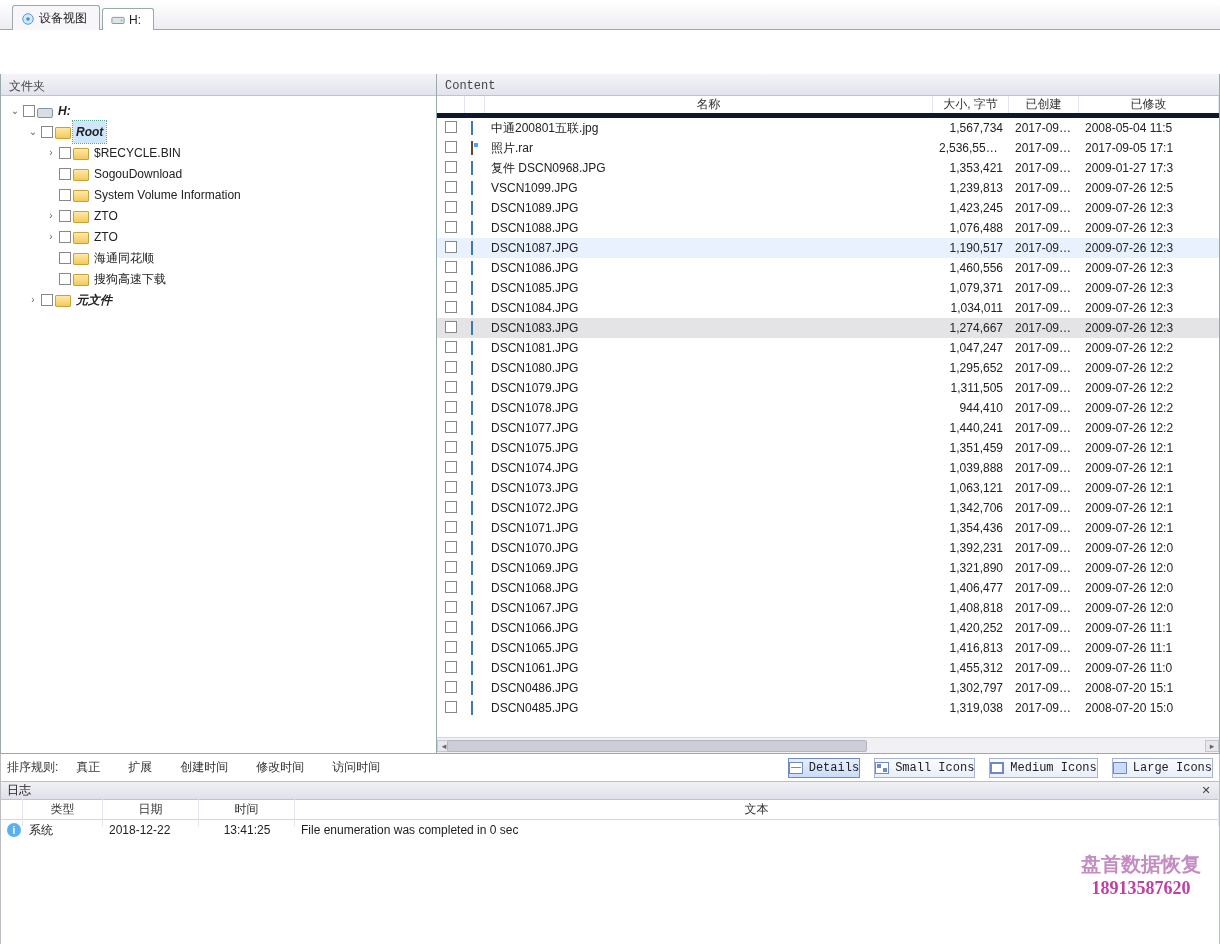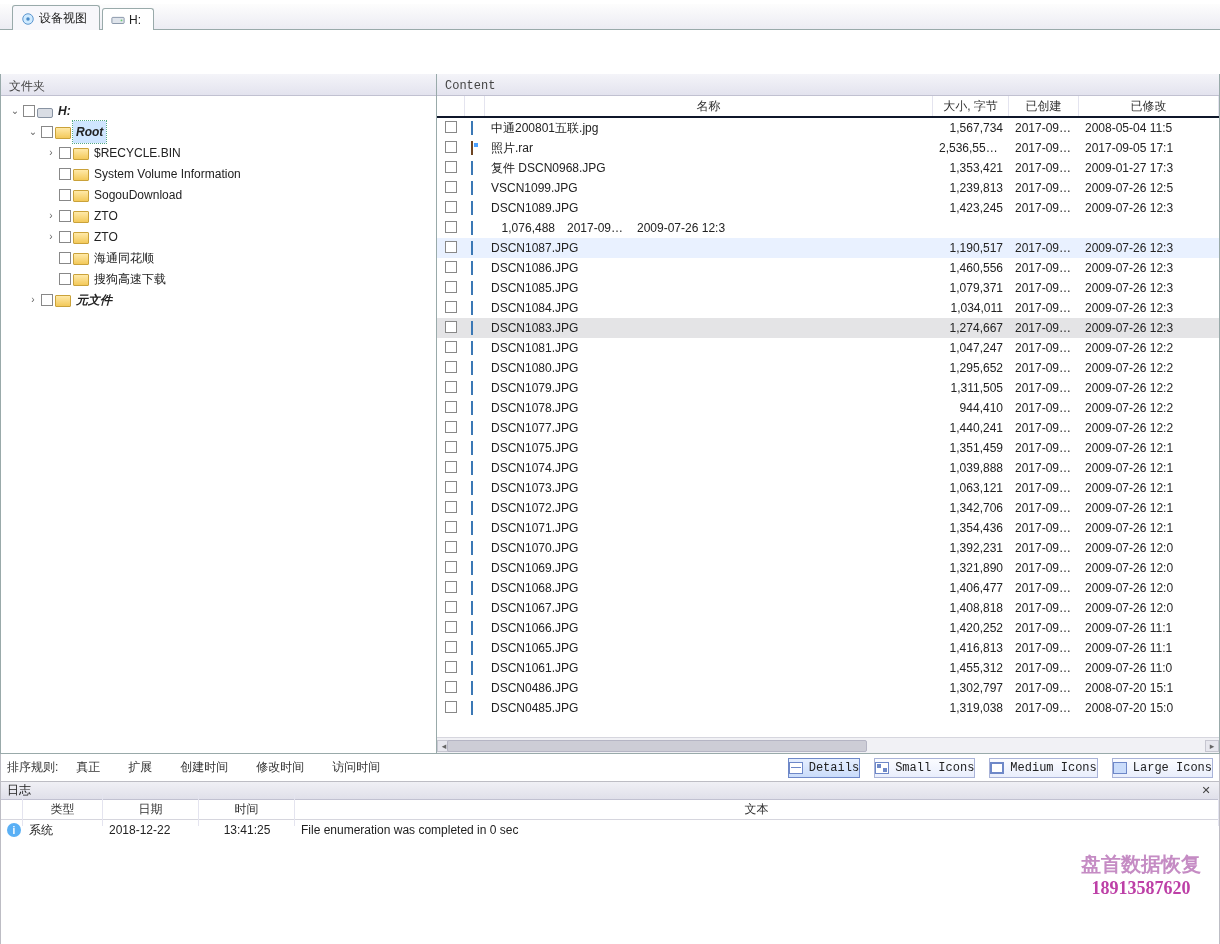--- a/index.html
+++ b/index.html
@@ -29,21 +29,21 @@
   .twist.blank { visibility:hidden; }
   .chk { width:12px; height:12px; border:1px solid #888; background:#fff; display:inline-block; }
   .fico { width:16px; height:14px; display:inline-block; }
   .folder { background:linear-gradient(#ffe9a8,#f3c95a); border:1px solid #caa23a; border-radius:1px; width:16px; height:12px; position:relative; top:1px;}
   .drive2 { width:16px; height:10px; background:#d9dde4; border:1px solid #8893a2; border-radius:2px; position:relative; top:2px; }
   .lbl { padding:1px 3px; }
   .lbl.sel { background:#cfe6ff; outline:1px dotted #5a8; }
   .lbl.bold { font-weight:bold; font-style:italic; }
   
   .grid-head, .fr { display:flex; align-items:center; }
-  .grid-head { height:22px; background:#fff; border-bottom:2px solid #0f172a; color:#333; }
+  .grid-head { height:22px; background:#fff; border-bottom:5px solid #0f172a; color:#333; }
   .col { padding:0 6px; overflow:hidden; text-overflow:ellipsis; white-space:nowrap; }
   .c-cb { width:28px; text-align:center; }
   .c-ico { width:20px; }
   .c-name { flex:1; }
   .c-size { width:76px; text-align:right; }
   .c-created { width:70px; }
   .c-mod { width:140px; }
   .grid-head .col { border-right:1px solid #e4e4ef; height:100%; display:flex; align-items:center; }
   .grid-head .c-name { justify-content:center; }
   .grid-head .c-size, .grid-head .c-created, .grid-head .c-mod { justify-content:center; text-align:center;}
@@ -148,27 +148,27 @@
                     <li><span class="tw">
                         <span class="twist ">›</span>
                         <span class="chk"></span>
                         <span class="fico folder"></span>
                         <span class="lbl">$RECYCLE.BIN</span>
                       </span></li>
                     <li><span class="tw">
                         <span class="twist blank">›</span>
                         <span class="chk"></span>
                         <span class="fico folder"></span>
+                        <span class="lbl">SogouDownload</span>
+                      </span></li>
+                    <li><span class="tw">
+                        <span class="twist blank">›</span>
+                        <span class="chk"></span>
+                        <span class="fico folder"></span>
                         <span class="lbl">System Volume Information</span>
-                      </span></li>
-                    <li><span class="tw">
-                        <span class="twist blank">›</span>
-                        <span class="chk"></span>
-                        <span class="fico folder"></span>
-                        <span class="lbl">SogouDownload</span>
                       </span></li>
                     <li><span class="tw">
                         <span class="twist ">›</span>
                         <span class="chk"></span>
                         <span class="fico folder"></span>
                         <span class="lbl">ZTO</span>
                       </span></li>
                     <li><span class="tw">
                         <span class="twist ">›</span>
                         <span class="chk"></span>
@@ -252,20 +252,21 @@
             <div class="col c-cb"><span class="chk"></span></div>
             <div class="col c-ico"><span class="pic-ico"></span></div>
             <div class="col c-name">DSCN1089.JPG</div>
             <div class="col c-size">1,423,245</div>
             <div class="col c-created">2017-09-...</div>
             <div class="col c-mod">2009-07-26 12:3</div>
           </div>
           <div class="fr">
             <div class="col c-cb"><span class="chk"></span></div>
             <div class="col c-ico"><span class="pic-ico"></span></div>
+            <div class="col c-name">DSCN1088.JPG</div>
             <div class="col c-size">1,076,488</div>
             <div class="col c-created">2017-09-...</div>
             <div class="col c-mod">2009-07-26 12:3</div>
           </div>
           <div class="fr hl">
             <div class="col c-cb"><span class="chk"></span></div>
             <div class="col c-ico"><span class="pic-ico"></span></div>
             <div class="col c-name">DSCN1087.JPG</div>
             <div class="col c-size">1,190,517</div>
             <div class="col c-created">2017-09-...</div>

